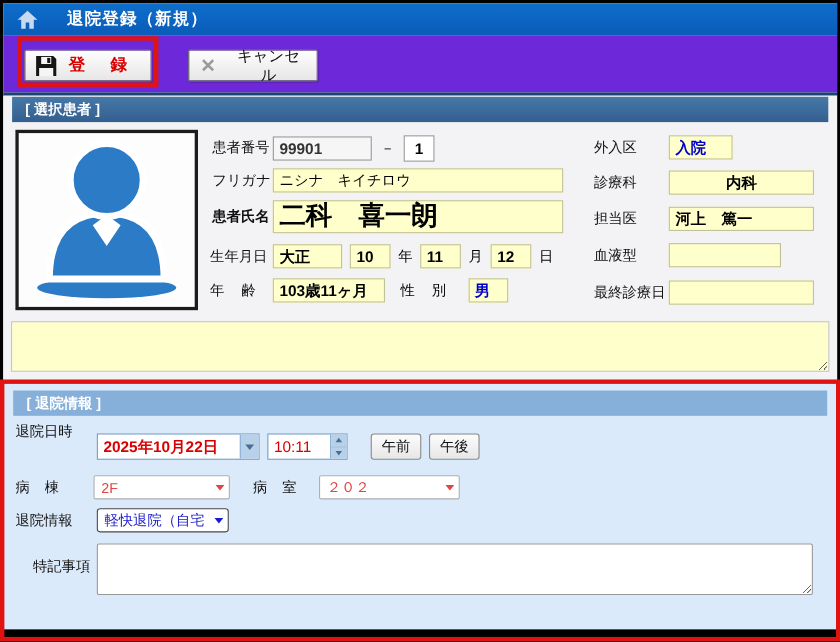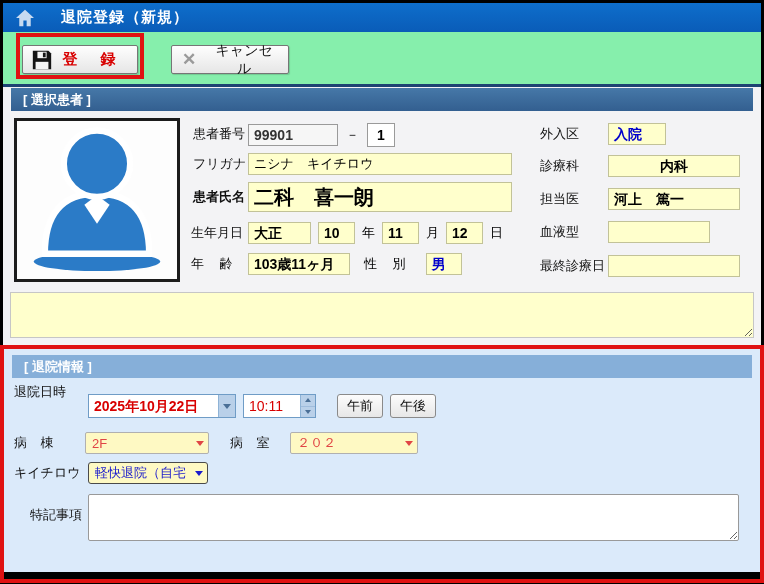--- a/index.html
+++ b/index.html
@@ -7,21 +7,21 @@
   #stage { position:relative; width:764px; height:584px; background:#000; overflow:hidden; }
   #window { position:absolute; left:3px; top:3px; width:758px; height:569px; background:#ffffff; }
 
   
   .titlebar { position:absolute; left:0; top:0; width:758px; height:29px;
     background:linear-gradient(#0e6ecb,#0a5cb8); display:flex; align-items:center; }
   .titlebar .home { width:20px; height:18px; margin-left:12px; }
   .titlebar .ttl { color:#fff; font-weight:bold; font-size:15px; margin-left:26px; letter-spacing:1px; }
 
   
-  .toolbar { position:absolute; left:0; top:29px; width:758px; height:52px; background:#86efac; }
+  .toolbar { position:absolute; left:0; top:29px; width:758px; height:52px; background:#6d28d9; }
   .tbtn { position:absolute; height:29px; border:1px solid #767676; border-radius:2px;
     background:linear-gradient(#fefefe,#e6e6e6); display:flex; align-items:center;
     font-size:14px; cursor:pointer; box-shadow:1px 1px 1px rgba(0,0,0,.15); }
   .tbtn .fdisk { width:22px; height:22px; margin-left:8px; }
   .tbtn .savetxt { flex:1; text-align:center; color:#d80000; font-weight:bold; font-size:15px; letter-spacing:4px; padding-right:8px;}
   .tbtn .xicon { color:#9a9a9a; font-weight:bold; font-size:17px; margin-left:10px; }
   .tbtn .canceltxt { flex:1; text-align:center; font-size:14px; color:#111; padding:0 14px 0 18px; }
 
   .sep { position:absolute; left:0; top:81px; width:758px; height:3px; background:#1d4373; }
 
@@ -64,21 +64,21 @@
   .spinner { width:15px; display:flex; flex-direction:column; border-left:1px solid #8fb3d6; }
   .spinner div { flex:1; background:#b9d0e9; display:flex; align-items:center; justify-content:center; }
   .spinner div:first-child { border-bottom:1px solid #9fbcdc; }
   .tri-up-s { width:0; height:0; border-left:3px solid transparent; border-right:3px solid transparent; border-bottom:4px solid #4a6f96; }
   .tri-dn-s { width:0; height:0; border-left:3px solid transparent; border-right:3px solid transparent; border-top:4px solid #4a6f96; }
 
   .ampm { position:absolute; top:49px; width:46px; height:24px; border:1px solid #8a8a8a;
     border-radius:3px; background:linear-gradient(#fcfcfc,#e7e7e7); font-size:13px; color:#111;
     text-align:center; line-height:22px; cursor:pointer; }
 
-  .selbox { position:absolute; height:22px; background:#fef9c3; border:1px solid #b0b0b0;
+  .selbox { position:absolute; height:22px; background:#ffffff; border:1px solid #b0b0b0;
     border-radius:2px; display:flex; align-items:center; cursor:pointer; }
   .selbox .val { flex:1; font-size:13px; padding-left:6px; white-space:pre; overflow:hidden; }
   .selbox .chev { width:16px; display:flex; justify-content:center; }
   .redsel .val { color:#e04545; }
   .redsel .chev i { width:0; height:0; border-left:4px solid transparent; border-right:4px solid transparent; border-top:5px solid #e04545; }
   .bluesel { border:1px solid #4a4a4a; border-radius:3px; }
   .bluesel .val { color:#1a1acc; }
   .bluesel .chev i { width:0; height:0; border-left:4px solid transparent; border-right:4px solid transparent; border-top:5px solid #1a1acc; }
 
   .notes { position:absolute; left:85px; top:149px; width:651px; height:47px;
@@ -139,21 +139,21 @@
       <div class="plabel" style="left:188px; top:166px; letter-spacing:6px;">年 齢</div>
 
       <div class="flexrow" style="left:245px; top:36px; gap:8px;">
         <div class="gfield" style="width:90px;">99901</div>
         <span style="font-size:13px;">－</span>
         <div style="width:28px; height:24px; background:#fff; border:1px solid #9a9a9a; font-weight:bold; font-size:14px; text-align:center; line-height:22px;">1</div>
       </div>
 
       <div class="yfield" style="position:absolute; left:245px; top:66px; width:264px;">ニシナ　キイチロウ</div>
 
-      <div class="yfield" style="position:absolute; left:245px; top:95px; width:264px; height:30px; font-weight:bold; font-size:20px; line-height:28px;">二科　喜一朗</div>
+      <div class="yfield" style="position:absolute; left:245px; top:95px; width:264px; height:30px; font-weight:bold; font-size:24px; line-height:28px;">二科　喜一朗</div>
 
       <div class="flexrow" style="left:245px; top:135px; gap:7px;">
         <div class="yfield bold14" style="width:63px;">大正</div>
         <div class="yfield bold14" style="width:37px;">10</div>
         <span style="font-size:13px;">年</span>
         <div class="yfield bold14" style="width:37px;">11</div>
         <span style="font-size:13px;">月</span>
         <div class="yfield bold14" style="width:37px;">12</div>
         <span style="font-size:13px;">日</span>
       </div>
@@ -214,21 +214,21 @@
           </span>
       </div>
       <div class="dlabel" style="left:227px; top:86px; letter-spacing:5px;">病 室</div>
       <div class="selbox redsel" style="left:287px; top:87px; width:128px;">
         <span class="val">２０２</span>
         <span class="chev">
             <i></i>
           </span>
       </div>
 
-      <div class="dlabel" style="left:11px; top:116px;">キイチロウ</div>
+      <div class="dlabel" style="left:11px; top:116px;">退院情報</div>
       <div class="selbox bluesel" style="left:85px; top:117px; width:120px;">
         <span class="val">軽快退院（自宅</span>
         <span class="chev">
             <i></i>
           </span>
       </div>
 
       <div class="dlabel" style="left:27px; top:158px;">特記事項</div>
       <textarea class="notes" style=""></textarea>
     </div>

